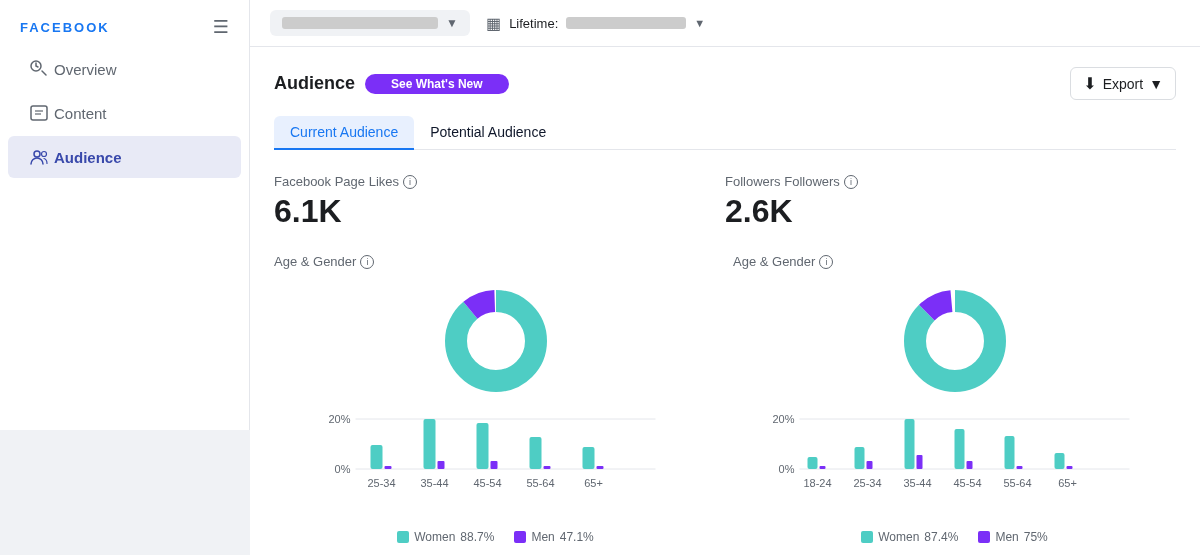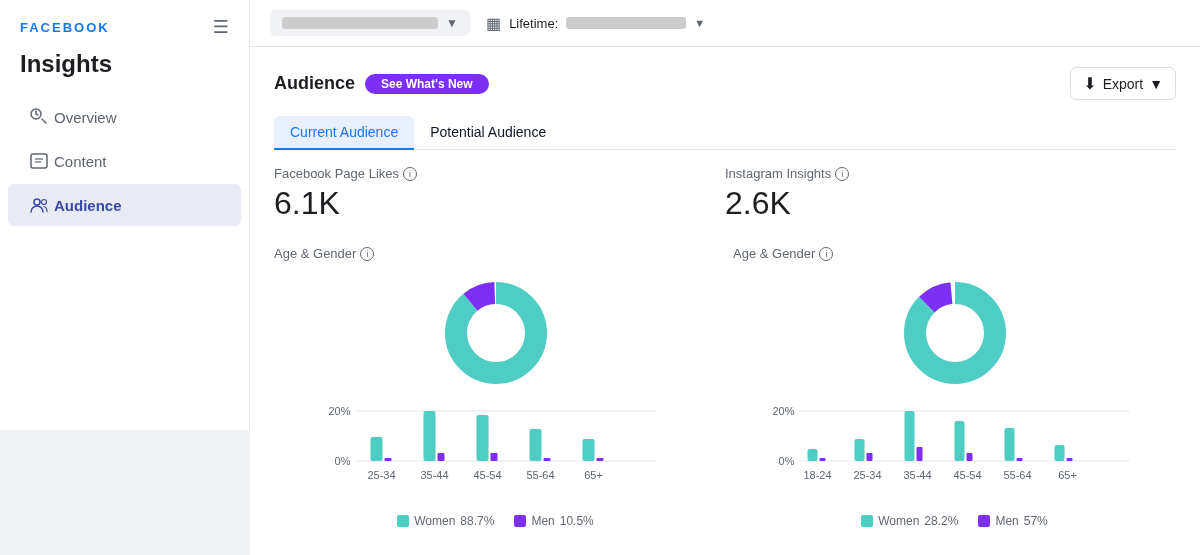--- a/index.html
+++ b/index.html
@@ -125,21 +125,21 @@
       gap: 10px;
     }
     .audience-title {
       font-size: 18px;
       font-weight: 700;
     }
     .see-whats-new {
       background: #7b2ff7;
       color: #fff;
       border-radius: 20px;
-      padding: 3px 16px;
+      padding: 3px 26px;
       font-size: 12px;
       font-weight: 600;
       cursor: pointer;
     }
     .export-btn {
       display: flex;
       align-items: center;
       gap: 6px;
       border: 1px solid #dadde1;
       border-radius: 6px;
@@ -148,21 +148,21 @@
       font-size: 14px;
       background: #fff;
       color: #1c1e21;
     }
     .export-btn .export-icon { font-size: 16px; }
 
     
     .tabs {
       display: flex;
       gap: 0;
-      margin-bottom: 16px;
+      margin-bottom: 24px;
       border-bottom: 1px solid #e4e6eb;
     }
     .tab {
       padding: 8px 16px;
       cursor: pointer;
       font-size: 14px;
       color: #0f172a;
       border-bottom: 2px solid transparent;
       margin-bottom: -1px;
     }
@@ -182,21 +182,21 @@
     .metric-label {
       font-size: 13px;
       color: #606770;
       margin-bottom: 4px;
       display: flex;
       align-items: center;
       gap: 4px;
     }
     .metric-value {
       font-size: 32px;
-      font-weight: 400;
+      font-weight: 700;
       color: #1c1e21;
     }
     .info-icon {
       width: 14px;
       height: 14px;
       border-radius: 50%;
       border: 1px solid #606770;
       display: inline-flex;
       align-items: center;
       justify-content: center;
@@ -230,21 +230,21 @@
     .donut-wrapper {
       width: 120px;
       height: 120px;
       margin-bottom: 8px;
     }
 
     
     .legend {
       display: flex;
       gap: 20px;
-      margin-top: 0;
+      margin-top: 8px;
       justify-content: center;
     }
     .legend-item {
       display: flex;
       align-items: center;
       gap: 5px;
       font-size: 12px;
       color: #606770;
     }
     .legend-dot {
@@ -271,21 +271,20 @@
     .lifetime-caret { color: #606770; font-size: 11px; }
   </style>
 </head>
 <body>
 
 <aside class="sidebar">
   <div class="sidebar-logo">
     <span class="fb-logo">FACEBOOK</span>
     <span class="hamburger">☰</span>
   </div>
-  <div class="sidebar-title">Insights</div>
   <ul class="sidebar-nav">
     <li class="sidebar-nav-item">
       <span class="nav-icon">
         <svg width="20" height="20" viewBox="0 0 20 20" fill="none">
           <circle cx="7" cy="7" r="5" stroke="#606770" stroke-width="1.5" fill="none"></circle>
           <path d="M7 4v3l2 1" stroke="#606770" stroke-width="1.5" stroke-linecap="round"></path>
           <path d="M13 12l4 4" stroke="#606770" stroke-width="1.5" stroke-linecap="round"></path>
         </svg>
       </span>
       <span>Overview</span>
@@ -351,21 +350,21 @@
     <div class="metrics-row">
       <div>
         <div class="metric-label">
           <span>Facebook Page Likes</span>
           <span class="info-icon">i</span>
         </div>
         <div class="metric-value">6.1K</div>
       </div>
       <div>
         <div class="metric-label">
-          <span>Instagram Insights</span>
+          <span>Followers Followers</span>
           <span class="info-icon">i</span>
         </div>
         <div class="metric-value">2.6K</div>
       </div>
     </div>
 
     <div class="charts-row">
 
       <div class="chart-section">
         <div class="chart-label">
@@ -419,21 +418,21 @@
 
           <div class="legend">
             <div class="legend-item">
               <div class="legend-dot" style="background:#4ecdc4;"></div>
               <span>Women</span>
               <span>88.7%</span>
             </div>
             <div class="legend-item">
               <div class="legend-dot" style="background:#7b2ff7;"></div>
               <span>Men</span>
-              <span>10.5%</span>
+              <span>47.1%</span>
             </div>
           </div>
         </div>
       </div>
 
       <div class="chart-section">
         <div class="chart-label">
           <span>Age &amp; Gender</span>
           <span class="info-icon">i</span>
         </div>
@@ -483,25 +482,25 @@
               <text x="198" y="78" text-anchor="middle" font-size="11" fill="#606770">45-54</text>
               <text x="248" y="78" text-anchor="middle" font-size="11" fill="#606770">55-64</text>
               <text x="298" y="78" text-anchor="middle" font-size="11" fill="#606770">65+</text>
             </svg>
           </div>
 
           <div class="legend">
             <div class="legend-item">
               <div class="legend-dot" style="background:#4ecdc4;"></div>
               <span>Women</span>
-              <span>28.2%</span>
+              <span>87.4%</span>
             </div>
             <div class="legend-item">
               <div class="legend-dot" style="background:#7b2ff7;"></div>
               <span>Men</span>
-              <span>57%</span>
+              <span>75%</span>
             </div>
           </div>
         </div>
       </div>
     </div>
   </div>
 </main>
 
 </body></html>

